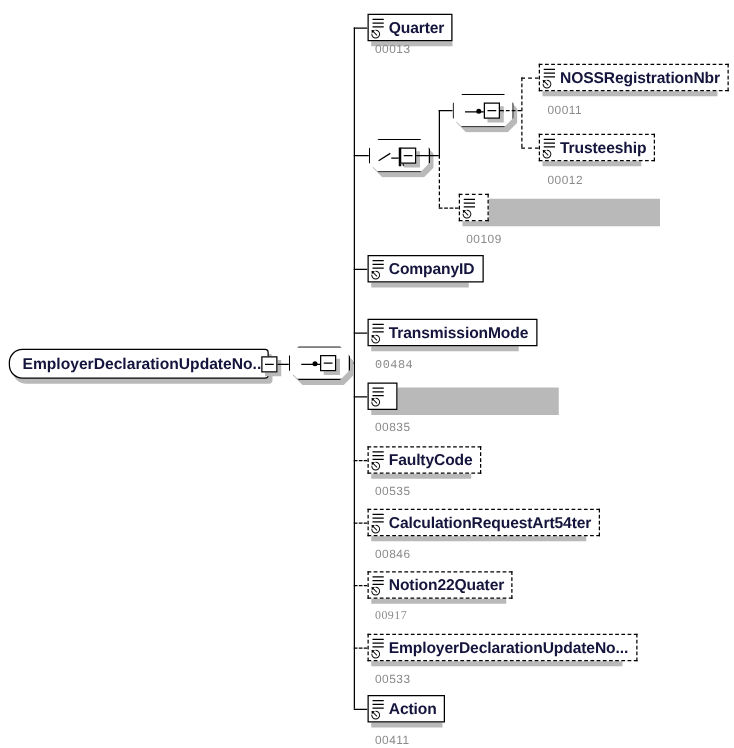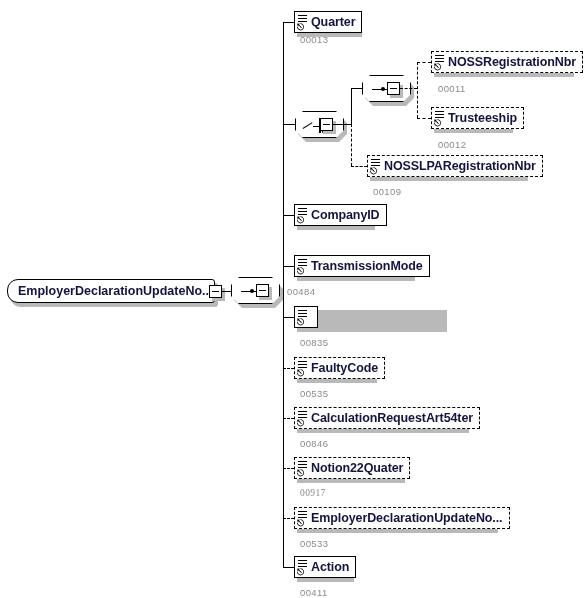--- a/index.html
+++ b/index.html
@@ -266,21 +266,20 @@
   <div class="idcap" style="left:438px;top:139px;">00012</div>
 
   <div class="shadow" style="left:370px;top:159px;width:158px;height:22px;"></div>
   <div class="node optional" style="left:367px;top:155px;">
     <span class="eicon">
         <i></i>
         <i></i>
         <i></i>
         <span class="arw">⎋</span>
       </span>
-    <span class="lbl">NOSSLPARegistrationNbr</span>
   </div>
   <div class="idcap" style="left:373px;top:186px;">00109</div>
 
   <div class="line hline" style="left:283px;top:215px;width:11px;"></div>
   <div class="shadow" style="left:297px;top:208px;width:78px;height:22px;"></div>
   <div class="node" style="left:294px;top:204px;">
     <span class="eicon">
         <i></i>
         <i></i>
         <i></i>
@@ -294,21 +293,21 @@
   <div class="shadow" style="left:297px;top:259px;width:118px;height:22px;"></div>
   <div class="node" style="left:294px;top:255px;">
     <span class="eicon">
         <i></i>
         <i></i>
         <i></i>
         <span class="arw">⎋</span>
       </span>
     <span class="lbl">TransmissionMode</span>
   </div>
-  <div class="idcap" style="left:287px;top:286px;">00484</div>
+  <div class="idcap" style="left:300px;top:286px;font-family:Liberation Mono, monospace;">00484</div>
 
   <div class="line hline" style="left:283px;top:317px;width:11px;"></div>
   <div class="shadow" style="left:297px;top:310px;width:150px;height:22px;"></div>
   <div class="node" style="left:294px;top:306px;">
     <span class="eicon">
         <i></i>
         <i></i>
         <i></i>
         <span class="arw">⎋</span>
       </span>

